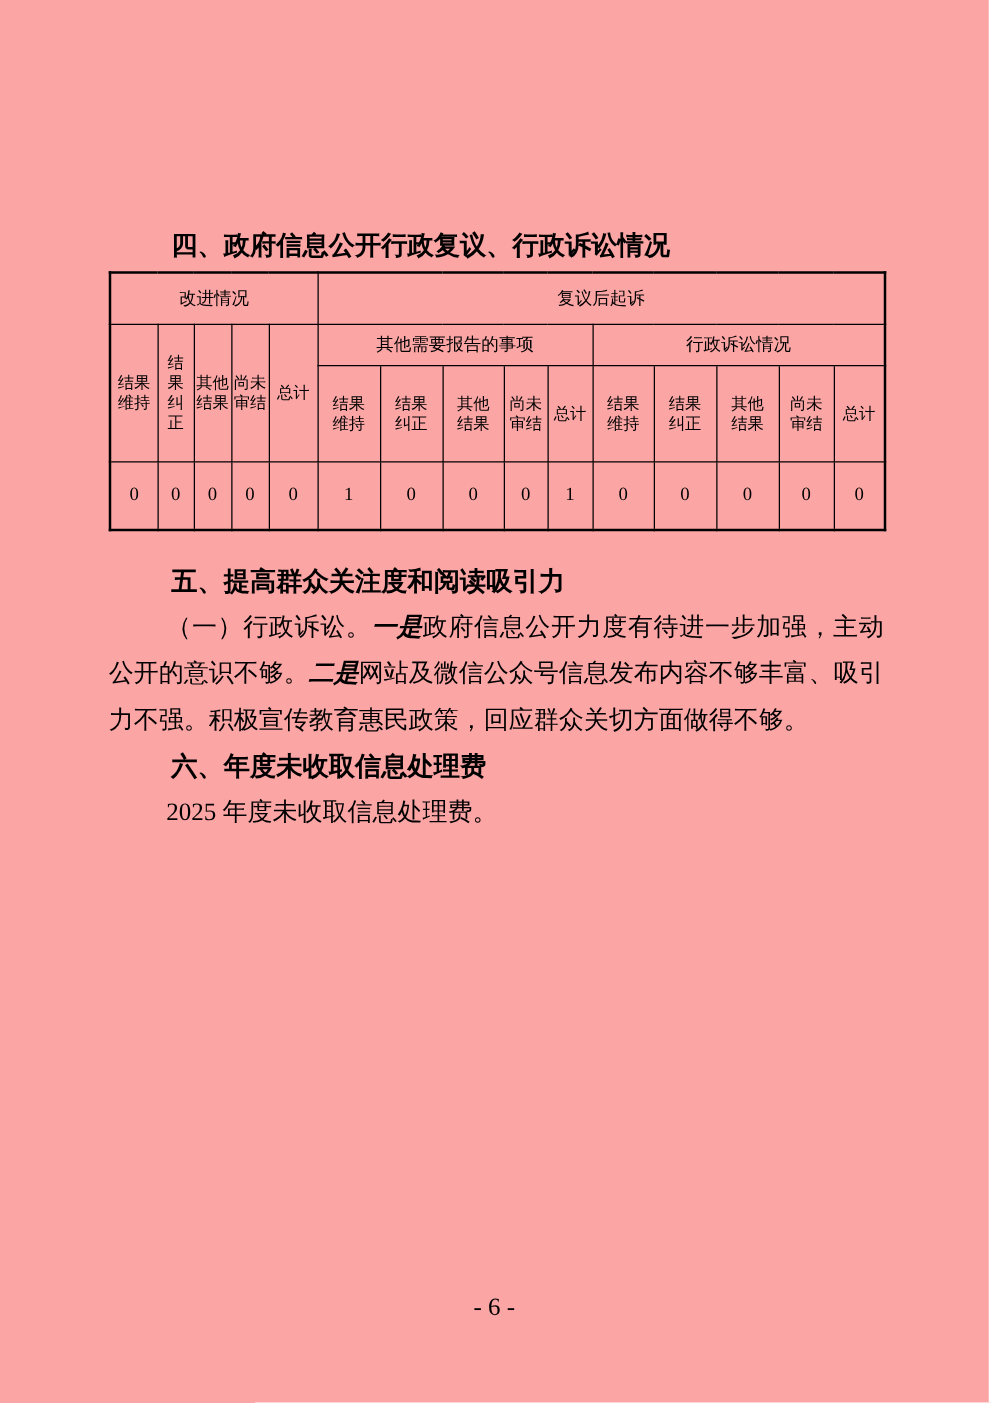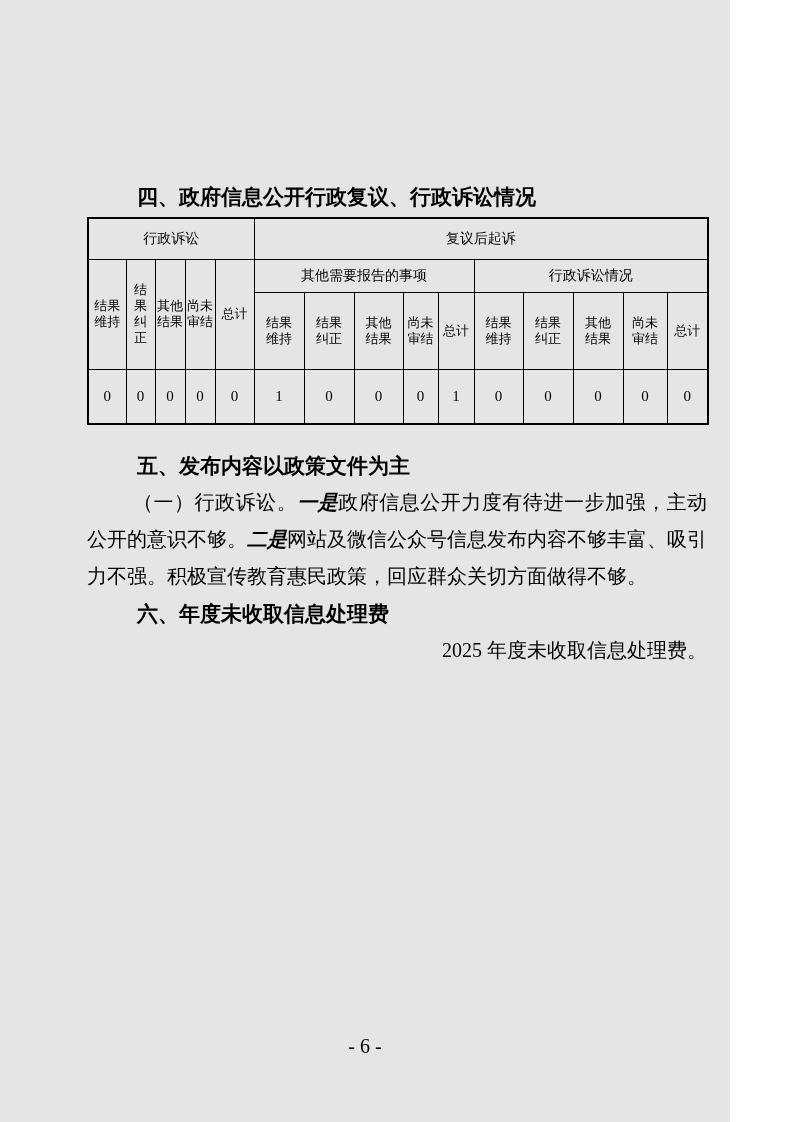--- a/index.html
+++ b/index.html
@@ -1,21 +1,21 @@
 <!DOCTYPE html>
 <html><head>
 <meta charset="utf-8">
 <style>
   * { margin: 0; padding: 0; box-sizing: border-box; }
   html, body { background: #ffffff; }
   .page {
     position: relative;
-    width: 730px;
+    width: 791px;
     height: 1122px;
-    background: #e5e5e5;
+    background: #fca5a5;
     color: #000000;
     font-family: "Liberation Serif", serif;
     overflow: hidden;
   }
   .section-heading {
     font-family: "Liberation Sans", sans-serif;
     font-weight: bold;
     font-size: 21px;
     line-height: 37px;
     padding-left: 50px;
@@ -54,21 +54,21 @@
     top: 447px;
     width: 620px;
     font-size: 20px;
     line-height: 37px;
     text-align: justify;
   }
   .text-block .section-heading { padding-left: 50px; text-align: left; }
   .para { text-indent: 46px; }
   .para .em { font-weight: bold; font-style: italic; }
   .para .lead { font-family: "Liberation Serif", serif; }
-  .plain-para { text-indent: 46px; text-align: right; }
+  .plain-para { text-indent: 46px; text-align: left; }
   .page-number {
     position: absolute;
     left: 0;
     top: 1035px;
     width: 100%;
     text-align: center;
     font-size: 20px;
     font-family: "Liberation Serif", serif;
   }
 </style>
@@ -92,21 +92,21 @@
         <col style="width:35px">
         <col style="width:36px">
       <col style="width:49px">
         <col style="width:50px">
         <col style="width:50px">
         <col style="width:44px">
         <col style="width:41px">
     </colgroup>
     <tbody>
         <tr>
-      <th class="top-header" colspan="5">行政诉讼</th>
+      <th class="top-header" colspan="5">改进情况</th>
       <th class="top-header" colspan="10">复议后起诉</th>
     </tr>
     <tr>
       <th class="leaf-header" rowspan="2">结果
 维持</th>
       <th class="leaf-header" rowspan="2">结
 果
 纠
 正</th>
       <th class="leaf-header" rowspan="2">其他
@@ -152,21 +152,21 @@
       <td>0</td>
       <td>0</td>
       <td>0</td>
       <td>0</td>
     </tr>
   </tbody>
     </table>
 
   <div class="text-block">
 
-    <div class="section-heading">五、发布内容以政策文件为主</div>
+    <div class="section-heading">五、提高群众关注度和阅读吸引力</div>
 
     <p class="para"><span class="lead">（一）行政诉讼。</span><span class="em">一是</span><span>政府信息公开力度有待进一步加强，主动公开的意识不够。</span><span class="em">二是</span><span>网站及微信公众号信息发布内容不够丰富、吸引力不强。积极宣传教育惠民政策，回应群众关切方面做得不够。</span></p>
 
 
     <div class="section-heading">六、年度未收取信息处理费</div>
 
     <p class="plain-para">2025 年度未收取信息处理费。</p>
   </div>
 
   <div class="page-number">- 6 -</div>

